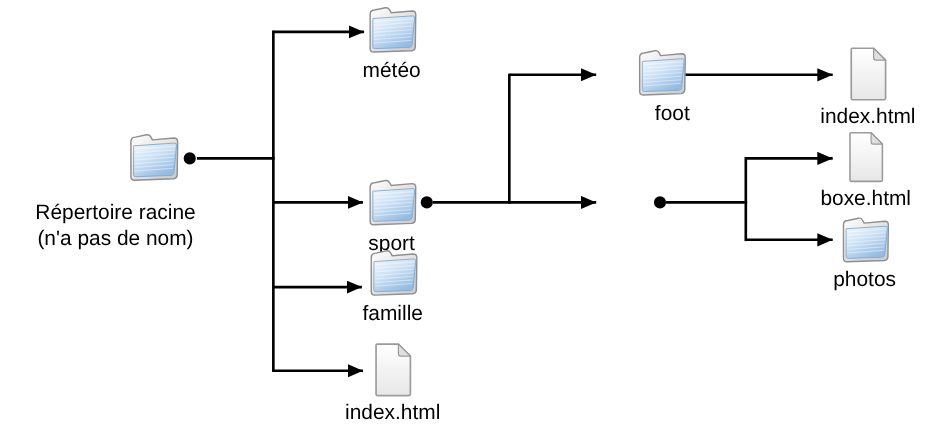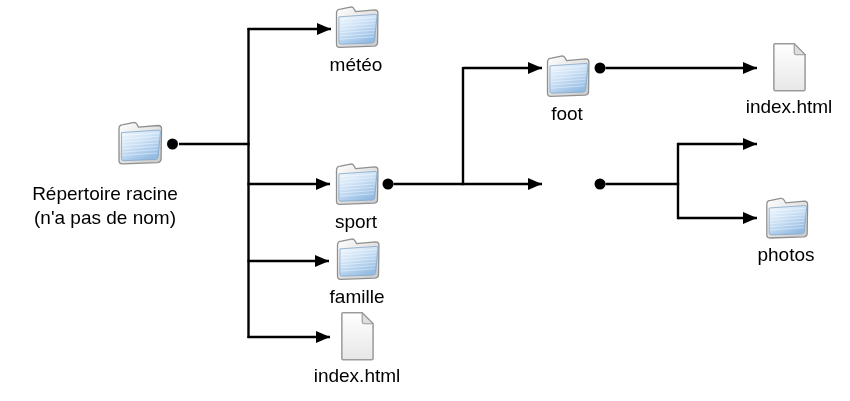--- a/index.html
+++ b/index.html
@@ -32,23 +32,23 @@
     left: 5px; top: 182px;
     width: 200px;
     text-align: center;
     font-size: 19px;
     line-height: 24px;
     color: #000;
     white-space: pre-line;
   }
   .n-meteo        { left: 296px; top: 2px; }
   .n-sport        { left: 296px; top: 159px; }
-  .n-famille      { left: 297px; top: 234px; text-align: center; }
+  .n-famille      { left: 297px; top: 223px; text-align: center; }
   .n-index-racine { left: 297px; top: 310px; }
-  .n-foot         { left: 507px; top: 51px; }
+  .n-foot         { left: 507px; top: 41px; align-items: flex-end; }
   .n-index-foot   { left: 729px; top: 41px; }
   .n-boxe         { left: 507px; top: 158px; }
   .n-boxe-html    { left: 727px; top: 118px; }
   .n-photos       { left: 726px; top: 194px; justify-content: center; }
 </style>
 </head>
 <body>
 
 <div id="canvas">
 
@@ -159,20 +159,26 @@
   </div>
 
   <div class="node n-index-foot">
     <svg width="42" height="53" viewBox="0 0 44 56">
         <use href="#sym-file"></use>
       </svg>
     <div class="lbl">index.html</div>
   </div>
 
 
+  <div class="node n-boxe-html">
+    <svg width="42" height="50" viewBox="0 0 44 56">
+        <use href="#sym-file"></use>
+      </svg>
+    <div class="lbl">boxe.html</div>
+  </div>
 
   <div class="node n-photos">
     <svg width="52" height="48" viewBox="0 0 64 60">
         <use href="#sym-folder"></use>
       </svg>
     <div class="lbl">photos</div>
   </div>
 
 </div>
 

